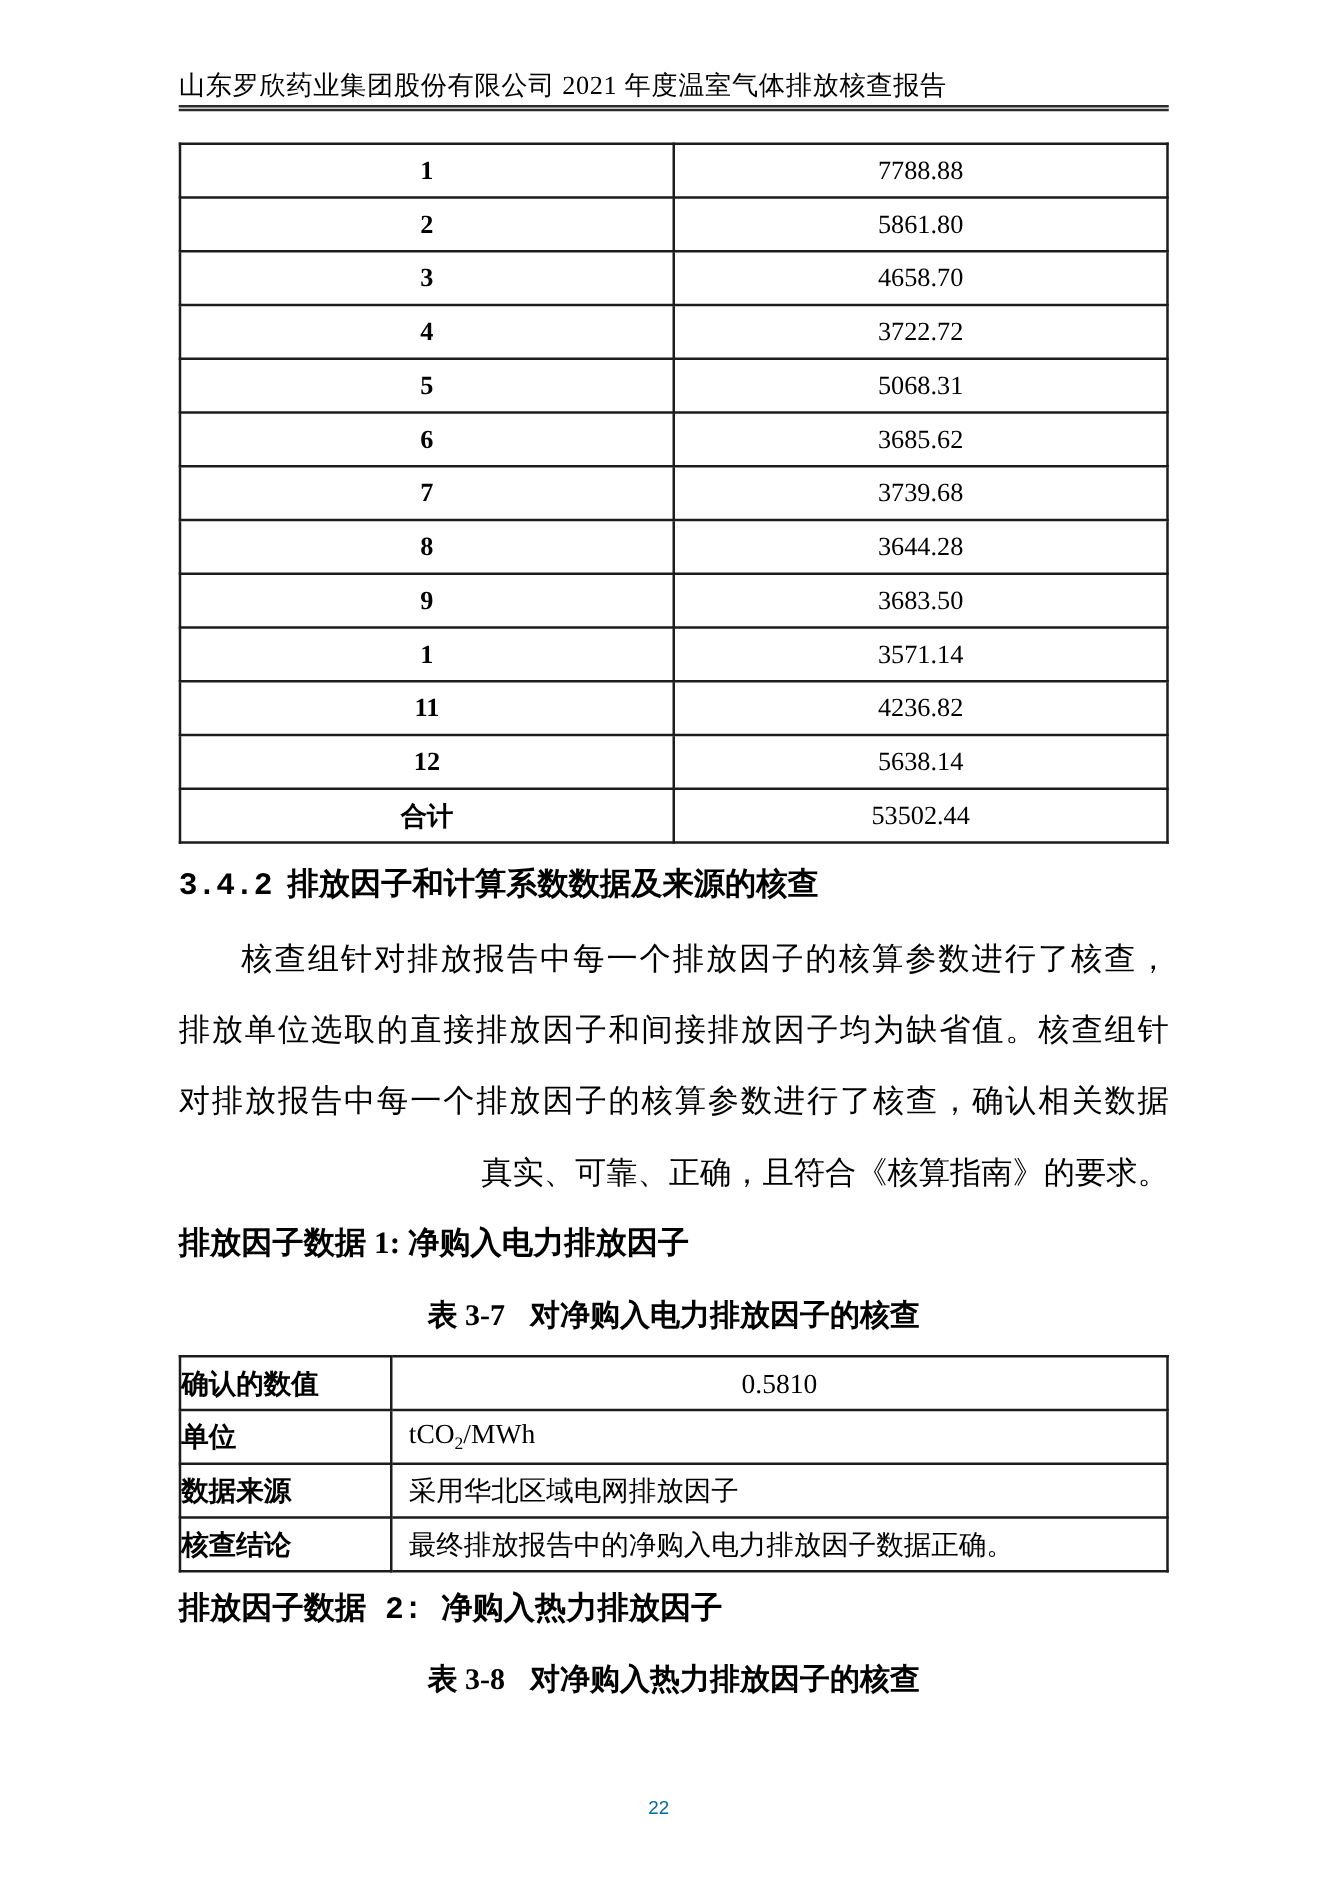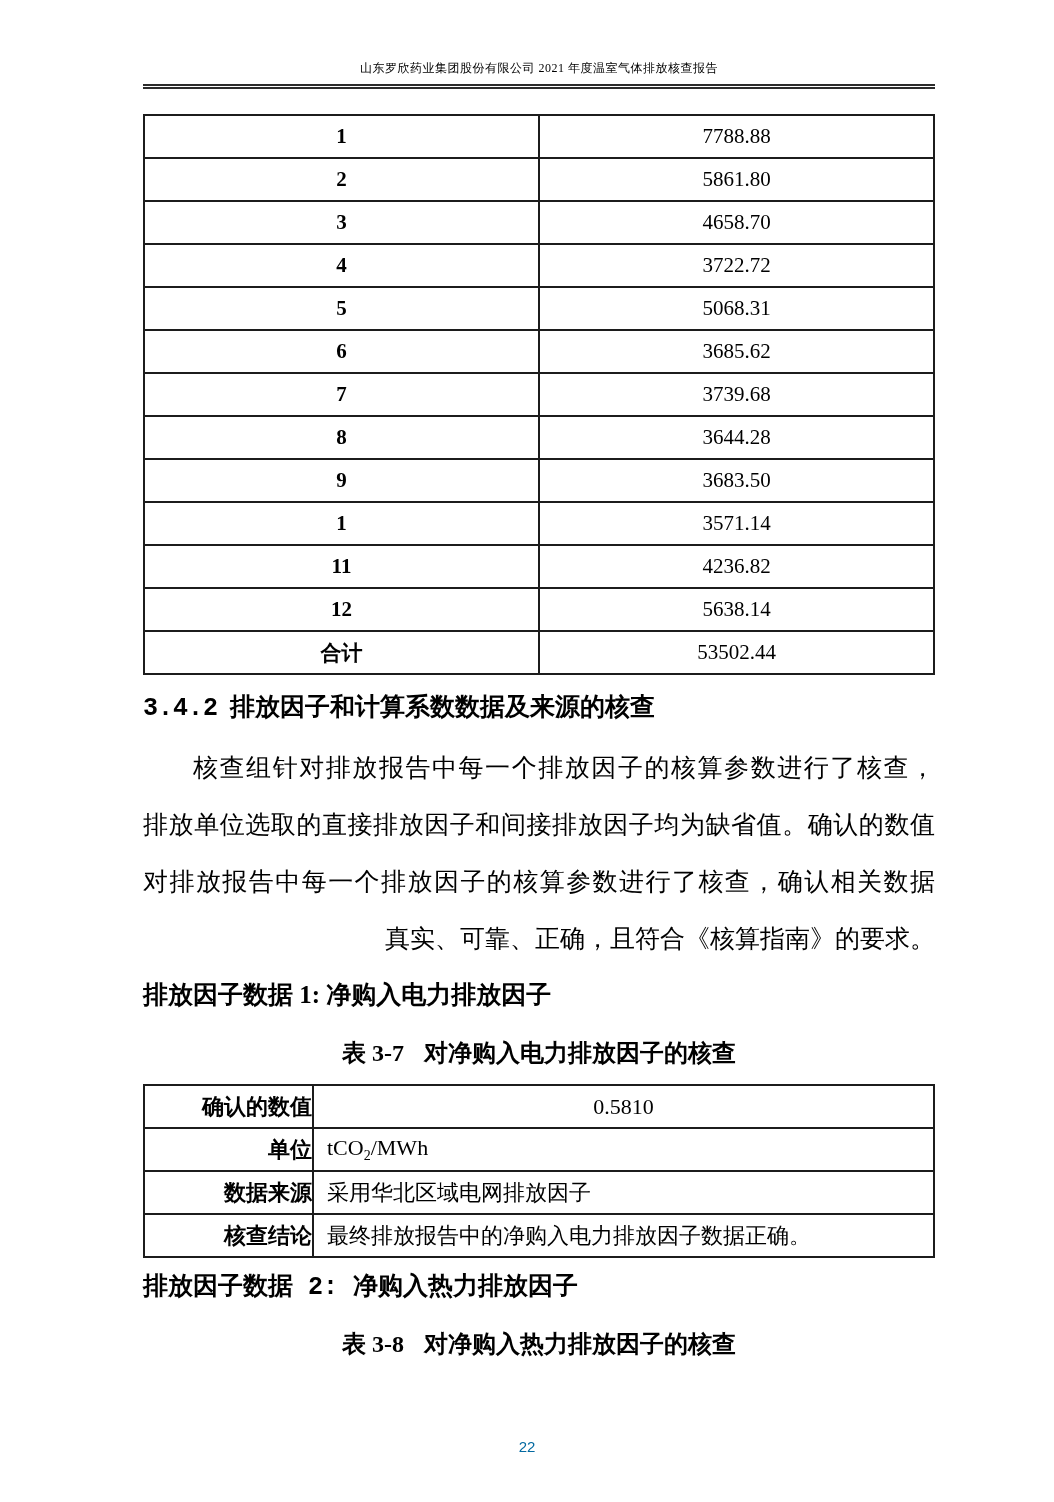--- a/index.html
+++ b/index.html
@@ -8,21 +8,21 @@
     width:1054px; height:1502px;
     background:#ffffff; color:#000;
     font-family:"Liberation Serif","DejaVu Serif",serif;
     box-sizing:border-box;
     padding:0 119px 0 143px;
     overflow:hidden;
   }
   
   .running-header { padding-top:57px; }
   .running-header .rh-title {
-    text-align:center; font-size:12px; line-height:23px; letter-spacing:0.5px;
+    text-align:left; font-size:21px; line-height:23px; letter-spacing:0.5px;
   }
   .header-rule { margin-top:4px; border-bottom:5px double #2b2b2b; height:0; }
 
   
   table.month-table {
     width:100%; border-collapse:collapse; table-layout:fixed;
     margin-top:25px; font-size:21px;
   }
   .month-table td {
     border:2px solid #1c1c1c; text-align:center; vertical-align:middle;
@@ -50,21 +50,21 @@
   .table-caption .cap-num { margin-right:20px; }
   .table-caption.second { margin-top:24px;text-align:center; }
   .factor-heading.second { margin-top:14px;font-family:Liberation Mono, monospace; }
 
   
   table.factor-table {
     width:100%; border-collapse:collapse; table-layout:fixed;
     margin-top:15px; font-size:22px;
   }
   .factor-table td { border:2px solid #1c1c1c; height:41px; vertical-align:middle; }
-  .factor-table td.flabel { text-align:right; font-weight:bold; padding:0; }
+  .factor-table td.flabel { text-align:left; font-weight:bold; padding:0; }
   .factor-table td.fvalue { text-align:left; padding:0 13px; }
   .factor-table tr.centered td.fvalue { text-align:center; }
   .factor-table col.c1 { width:169px; }
   .factor-table sub { font-size:14px; }
 
   
   .page-number {
     position:absolute; left:0; top:1438px; width:1054px; text-align:center;
     font-size:15px; color:#0369a1;
     font-family:"Liberation Sans","DejaVu Sans",sans-serif;
@@ -136,21 +136,21 @@
       </tr>
     </tbody>
   </table>
 
   <div class="section-heading">
     <span class="sec-num">3.4.2</span><span>排放因子和计算系数数据及来源的核查</span>
   </div>
 
   <div class="para">
     <div class="line first">核查组针对排放报告中每一个排放因子的核算参数进行了核查，</div>
-    <div class="line">排放单位选取的直接排放因子和间接排放因子均为缺省值。确认的数值</div>
+    <div class="line">排放单位选取的直接排放因子和间接排放因子均为缺省值。核查组针</div>
     <div class="line">对排放报告中每一个排放因子的核算参数进行了核查，确认相关数据</div>
     <div class="line last">真实、可靠、正确，且符合《核算指南》的要求。</div>
   </div>
 
   <div class="factor-heading">排放因子数据 1: 净购入电力排放因子</div>
 
   <div class="table-caption">
     <span class="cap-num">表 3-7</span><span>对净购入电力排放因子的核查</span>
   </div>
 

